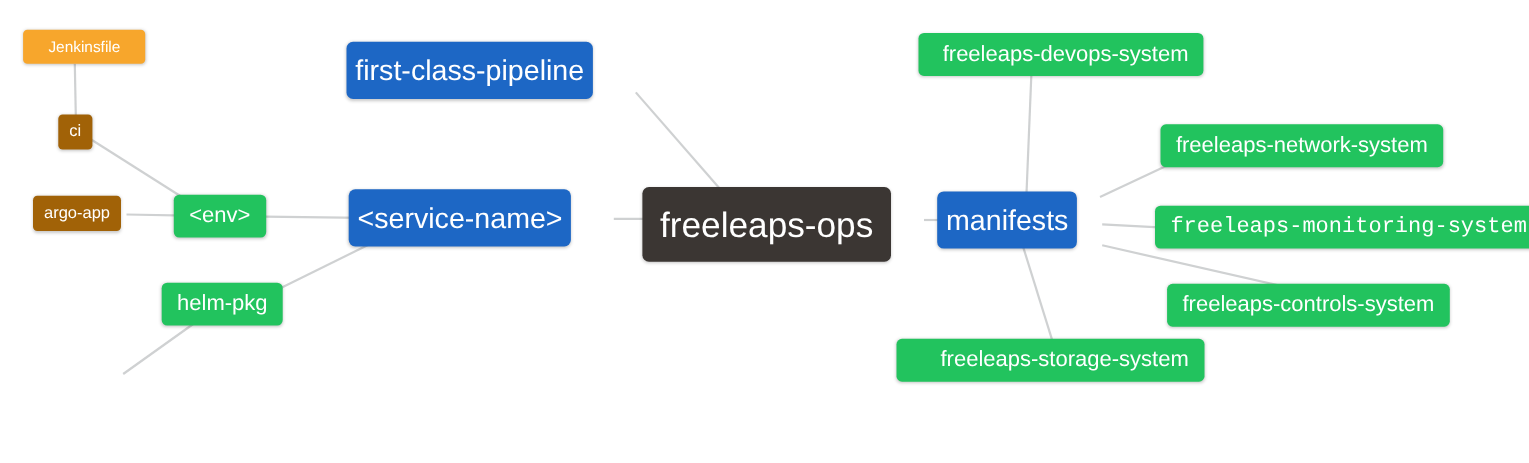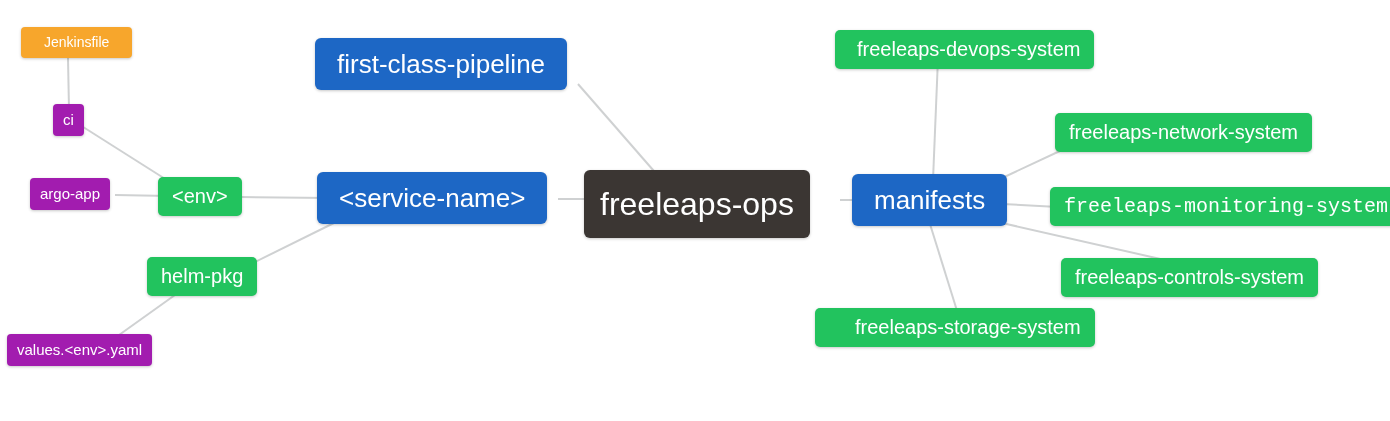--- a/index.html
+++ b/index.html
@@ -16,28 +16,28 @@
     position:absolute;
     color:#ffffff;
     white-space:nowrap;
     text-align:center;
     border-radius:5px;
     box-shadow:0 1px 3px rgba(0,0,0,.22);
     cursor:pointer;
     user-select:none;
   }
   .l0{font-size:32px;line-height:36px;padding:16px 16px;border-radius:6px;}
-  .l1{font-size:26px;line-height:30px;padding:11px 22px;border-radius:6px;}
+  .l1{font-size:26px;line-height:30px;padding:11px 8px;border-radius:6px;}
   .l2{font-size:20px;line-height:23px;padding:8px 14px;}
   .l3{font-size:15px;line-height:18px;padding:7px 10px;border-radius:4px;}
   .l4{font-size:14px;line-height:17px;padding:7px 23px;border-radius:4px;}
   .c-dark{background:#3b3633;}
   .c-blue{background:#1d67c5;}
   .c-green{background:#22c35e;}
-  .c-red{background:#a21caf;}
+  .c-red{background:#a16207;}
   .c-orange{background:#f7a62c;}
 </style>
 </head>
 <body>
 
 <div class="canvas">
 
   <svg class="edges" viewBox="0 0 1390 421" xmlns="http://www.w3.org/2000/svg">
     <line x1="68" y1="58" x2="69" y2="110"></line>
     <line x1="80" y1="125" x2="170" y2="182"></line>
@@ -56,21 +56,20 @@
   </svg>
 
   <div class="node l0 c-dark" style="left:584px;top:170px;">freeleaps-ops</div>
   <div class="node l1 c-blue" style="left:315px;top:38px;">first-class-pipeline</div>
   <div class="node l1 c-blue" style="left:317px;top:172px;">&lt;service-name&gt;</div>
   <div class="node l1 c-blue" style="left:852px;top:174px;">manifests</div>
   <div class="node l2 c-green" style="left:158px;top:177px;">&lt;env&gt;</div>
   <div class="node l2 c-green" style="left:147px;top:257px;">helm-pkg</div>
   <div class="node l3 c-red" style="left:53px;top:104px;">ci</div>
   <div class="node l3 c-red" style="left:30px;top:178px;">argo-app</div>
-  <div class="node l3 c-red" style="left:7px;top:334px;">values.&lt;env&gt;.yaml</div>
   <div class="node l4 c-orange" style="left:21px;top:27px;">Jenkinsfile</div>
   <div class="node l2 c-green" style="left:835px;top:30px;padding-left:22px;">freeleaps-devops-system</div>
   <div class="node l2 c-green" style="left:1055px;top:113px;">freeleaps-network-system</div>
   <div class="node l2 c-green" style="left:1050px;top:187px;font-family:Liberation Mono, monospace;">freeleaps-monitoring-system</div>
   <div class="node l2 c-green" style="left:1061px;top:258px;">freeleaps-controls-system</div>
   <div class="node l2 c-green" style="left:815px;top:308px;padding-left:40px;">freeleaps-storage-system</div>
 
 </div>
 
 </body></html>

